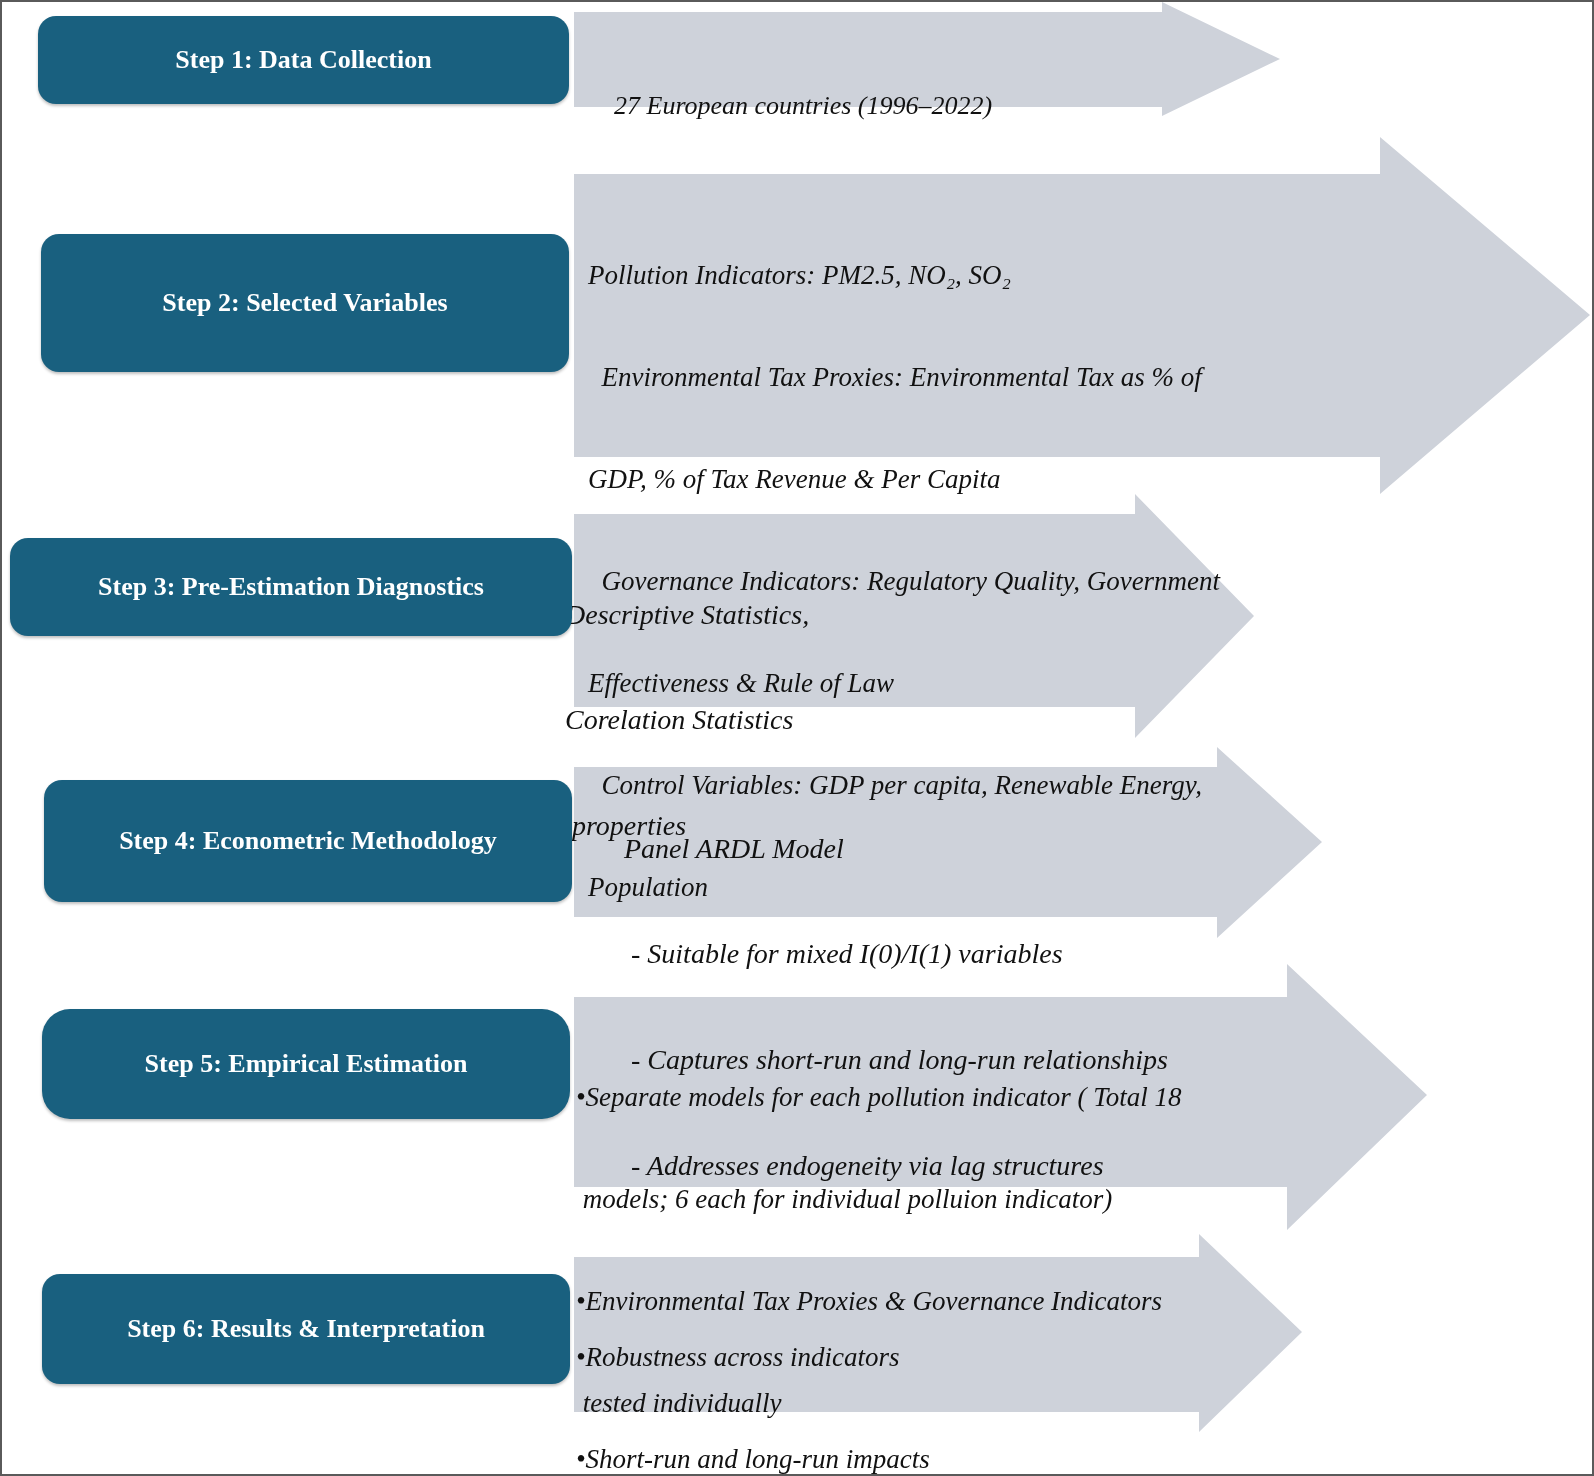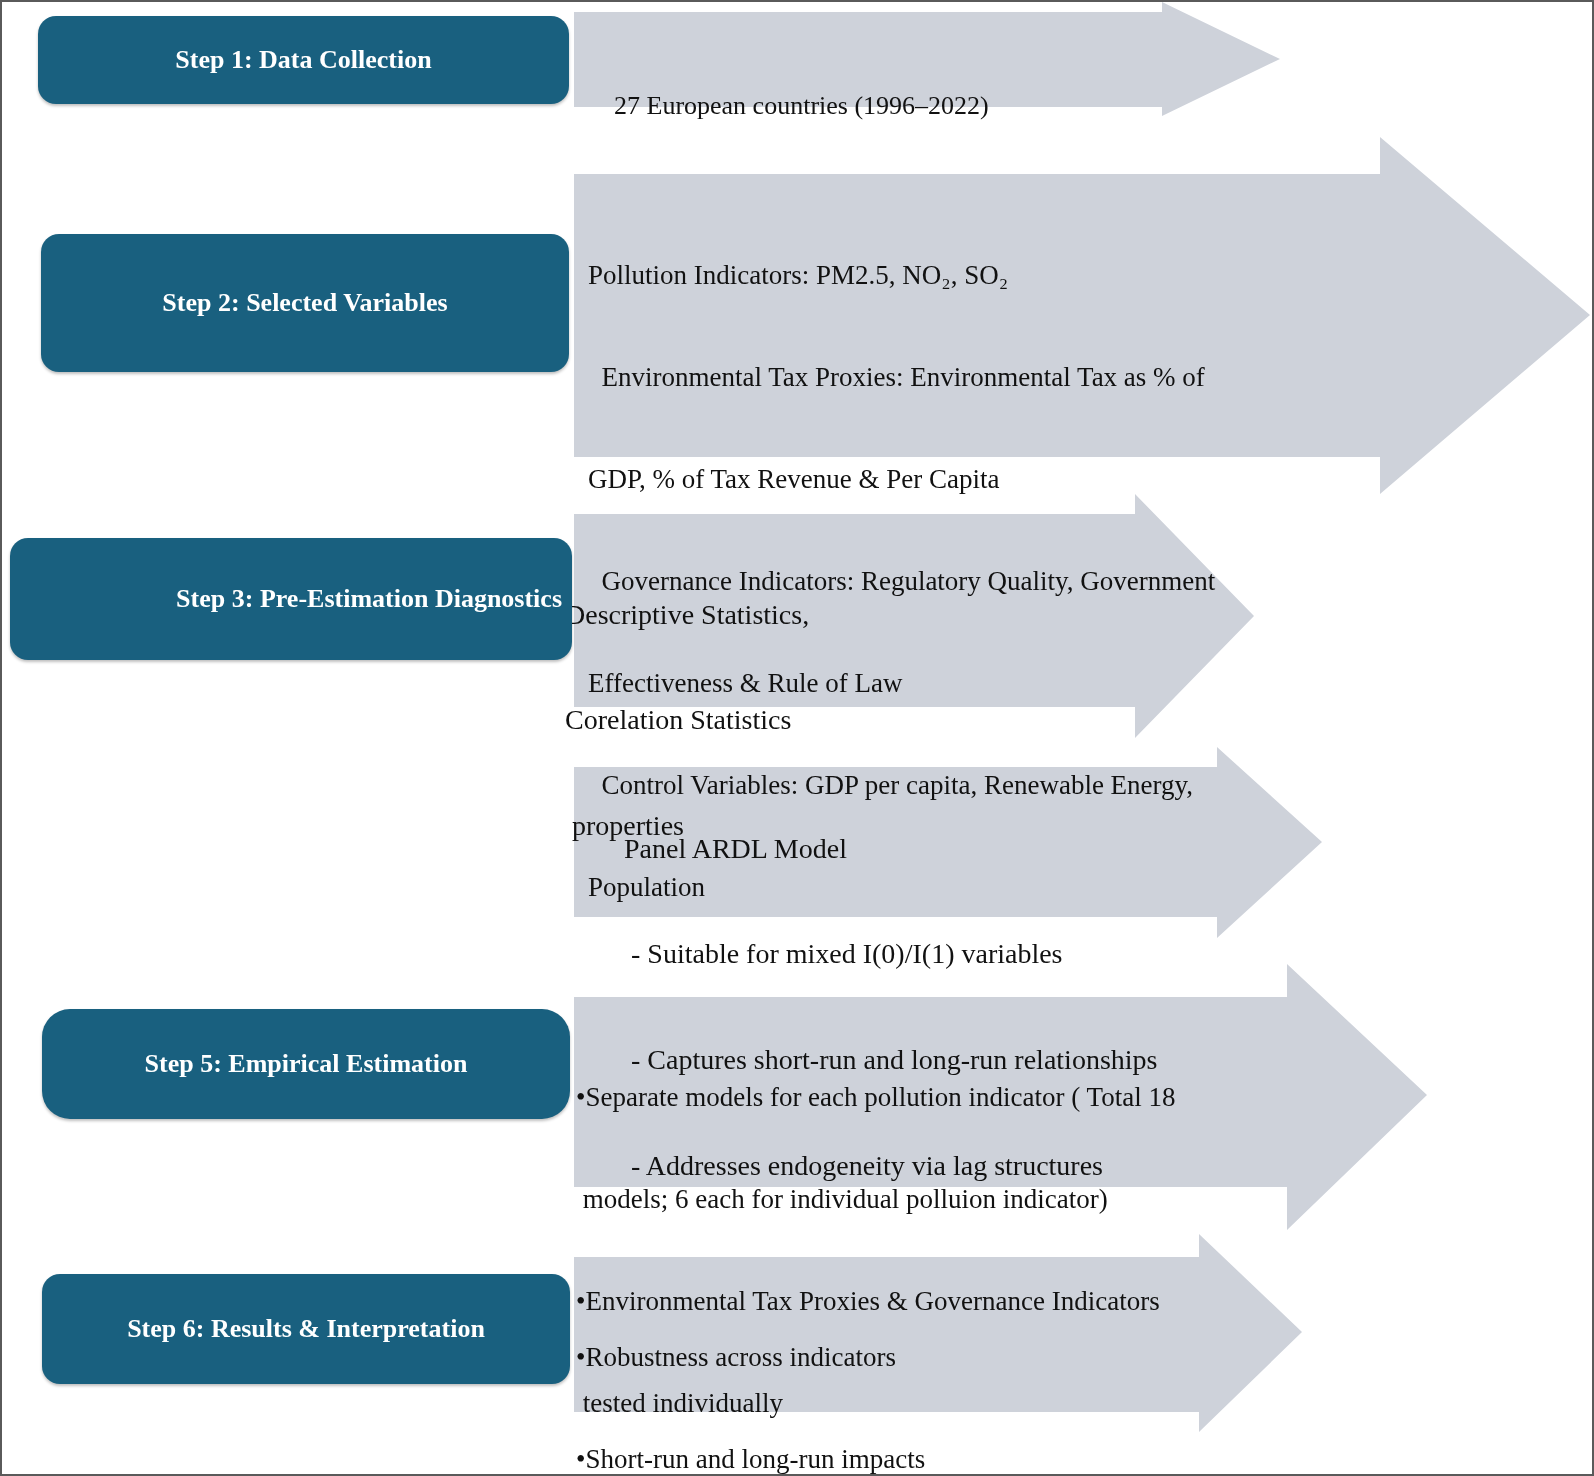--- a/index.html
+++ b/index.html
@@ -48,21 +48,21 @@
   
   .arrow-text {
     position: absolute;
     z-index: 2;
     color: #111111;
     font-family: "Liberation Serif", "DejaVu Serif", serif;
     line-height: 1.26;
     white-space: pre-wrap;
     box-sizing: border-box;
   }
-  .arrow-text .ln { display: block; }
+  .arrow-text .ln { display: block; font-style: italic; }
 </style>
 </head>
 <body>
 
 <div id="canvas">
 
   <svg id="arrow-layer" viewBox="0 0 1594 1476">
 
     <polygon fill="#CED2DA" points="572,10 1160,10 1160,0 1278,57 1160,114 1160,105 572,105"></polygon>
 
@@ -90,29 +90,32 @@
   <div class="arrow-text" style="left:586px; top:188px; width:810px; font-size:27px;">
     <span class="ln">Pollution Indicators: PM2.5, NO₂, SO₂</span>
     <span class="ln">  Environmental Tax Proxies: Environmental Tax as % of</span>
     <span class="ln">GDP, % of Tax Revenue &amp; Per Capita</span>
     <span class="ln">  Governance Indicators: Regulatory Quality, Government</span>
     <span class="ln">Effectiveness &amp; Rule of Law</span>
     <span class="ln">  Control Variables: GDP per capita, Renewable Energy,</span>
     <span class="ln">Population</span>
   </div>
 
-  <div class="step-box" style="left:8px; top:536px; width:562px; height:122px; font-size:26px;justify-content:flex-end;">
+  <div class="step-box" style="left:8px; top:536px; width:562px; height:98px; font-size:26px;">
     <span>Step 3: Pre-Estimation Diagnostics</span>
   </div>
   <div class="arrow-text" style="left:563px; top:524px; width:720px; font-size:28px;">
     <span class="ln">Descriptive Statistics,</span>
     <span class="ln">Corelation Statistics</span>
     <span class="ln"> properties</span>
   </div>
 
+  <div class="step-box" style="left:42px; top:778px; width:528px; height:122px; font-size:26px;">
+    <span>Step 4: Econometric Methodology</span>
+  </div>
   <div class="arrow-text" style="left:610px; top:758px; width:760px; font-size:28px;margin-left:12px;">
     <span class="ln">Panel ARDL Model</span>
     <span class="ln"> - Suitable for mixed I(0)/I(1) variables</span>
     <span class="ln"> - Captures short-run and long-run relationships</span>
     <span class="ln"> - Addresses endogeneity via lag structures</span>
   </div>
 
   <div class="step-box" style="left:40px; top:1007px; width:528px; height:110px; font-size:26px;border-radius:28px;">
     <span>Step 5: Empirical  Estimation</span>
   </div>

